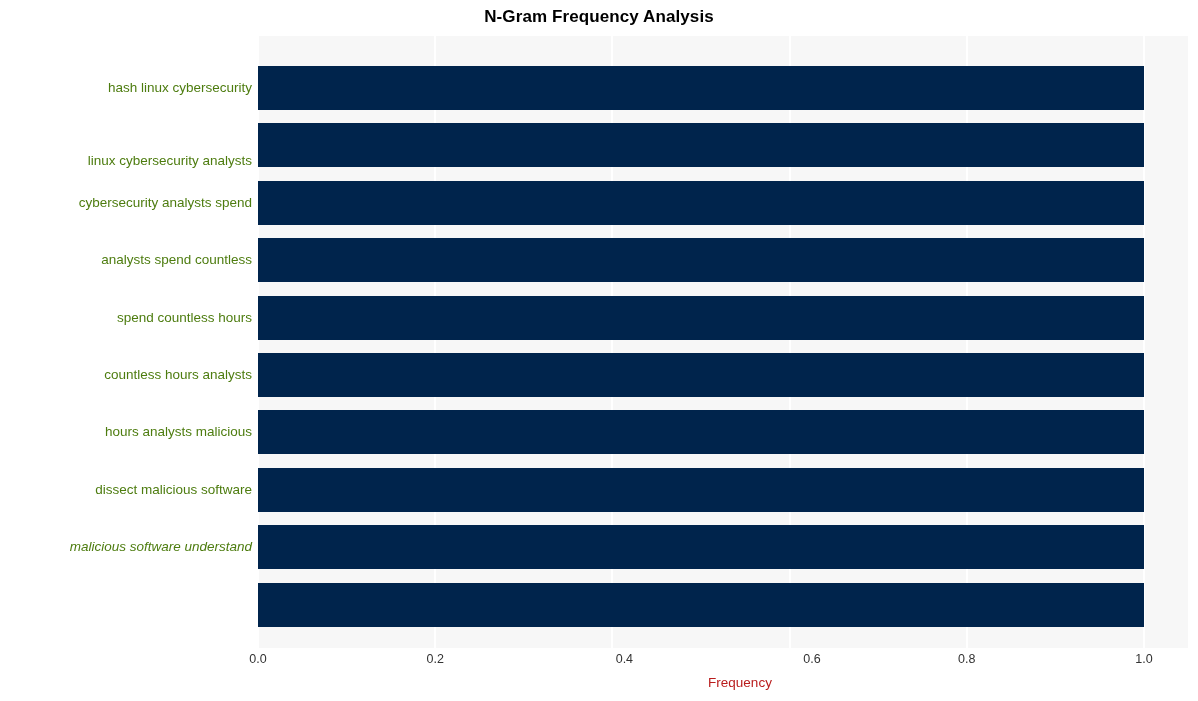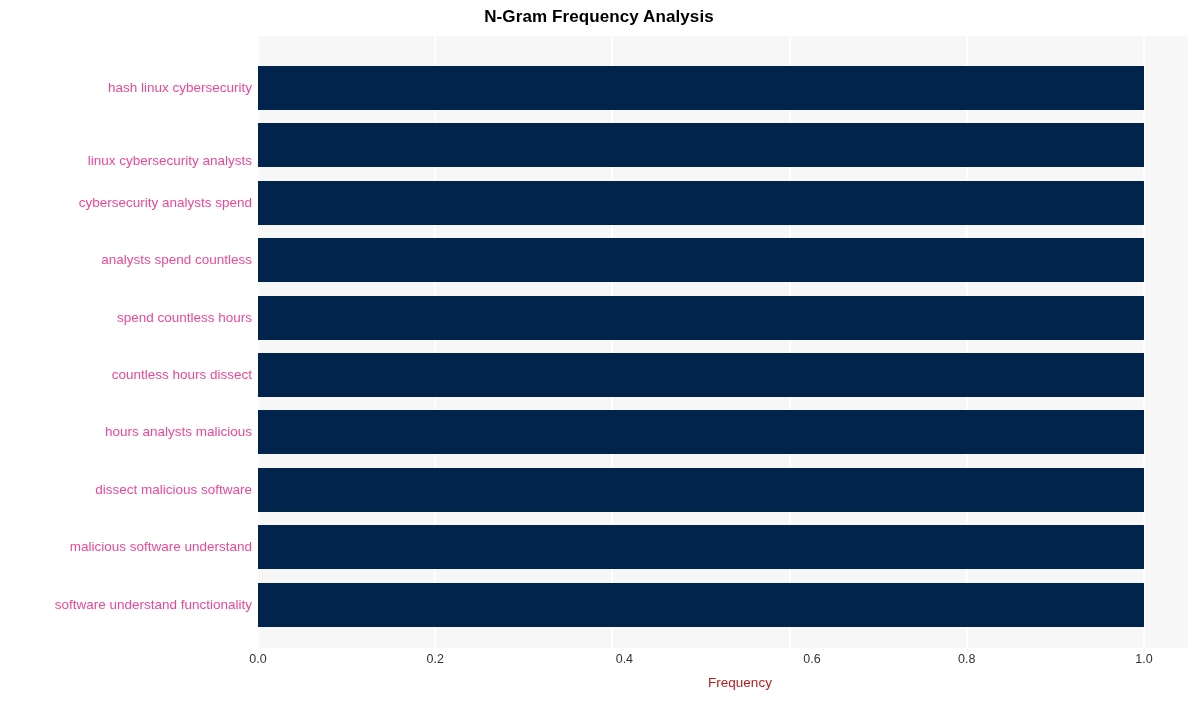--- a/index.html
+++ b/index.html
@@ -62,21 +62,21 @@
     height: 44px;
   }
 
   
   .ytick {
     position: absolute;
     right: 0;
     width: 248px;
     text-align: right;
     font-size: 13.5px;
-    color: #ec4899;
+    color: #4d7c0f;
     white-space: nowrap;
     line-height: 16px;
   }
   #y-tick-layer {
     position: absolute;
     left: 0;
     top: 36px;
     width: 252px;
     height: 612px;
   }
@@ -137,25 +137,24 @@
       <div class="bar" style="top: 546.6px; width: 886px; background: rgb(0, 36, 76);"></div>
     </div>
 
   <div id="y-tick-layer">
 
   <div class="ytick" style="top: 44px;">hash linux cybersecurity</div>
       <div class="ytick" style="top: 101.4px; margin-top: 16px;">linux cybersecurity analysts</div>
       <div class="ytick" style="top: 158.8px;">cybersecurity analysts spend</div>
       <div class="ytick" style="top: 216.2px;">analysts spend countless</div>
       <div class="ytick" style="top: 273.6px;">spend countless hours</div>
-      <div class="ytick" style="top: 331px;">countless hours dissect</div>
+      <div class="ytick" style="top: 331px;">countless hours analysts</div>
       <div class="ytick" style="top: 388.4px;">hours analysts malicious</div>
       <div class="ytick" style="top: 445.8px;">dissect malicious software</div>
-      <div class="ytick" style="top: 503.2px;">malicious software understand</div>
-      <div class="ytick" style="top: 560.6px;">software understand functionality</div>
+      <div class="ytick" style="top: 503.2px; font-style: italic;">malicious software understand</div>
     </div>
 
   <div id="x-tick-layer">
 
   <div class="xtick" style="left: 0px;">0.0</div>
       <div class="xtick" style="left: 177.2px;">0.2</div>
       <div class="xtick" style="left: 354.4px; margin-left: 12px;">0.4</div>
       <div class="xtick" style="left: 554px;">0.6</div>
       <div class="xtick" style="left: 708.8px; text-align: right;">0.8</div>
       <div class="xtick" style="left: 886px;">1.0</div>

